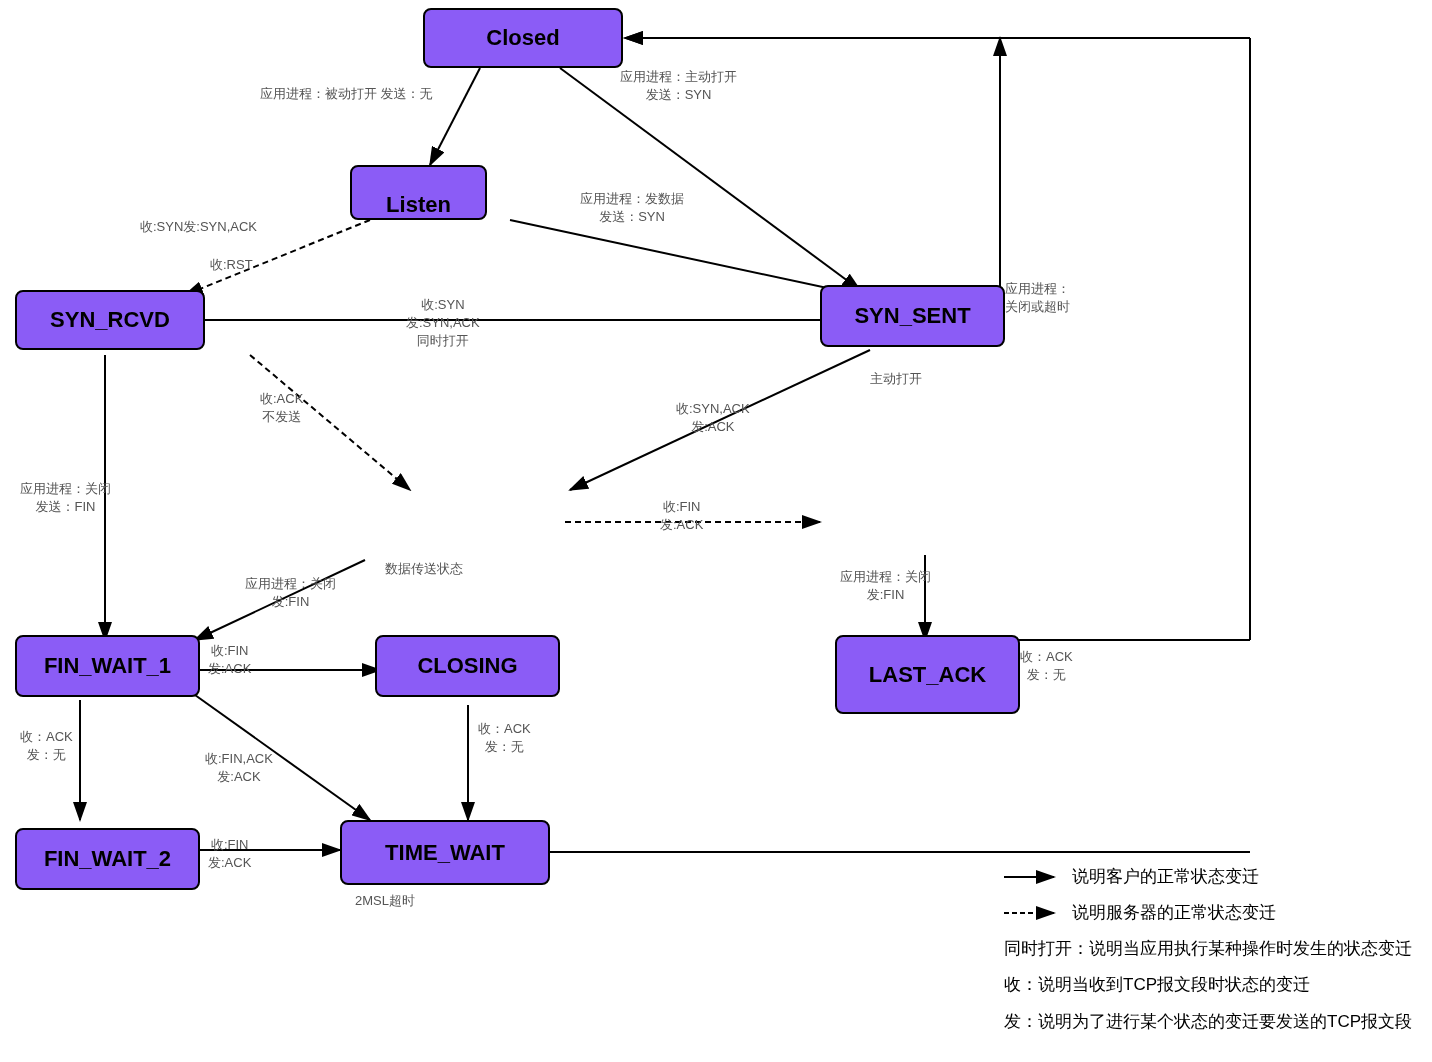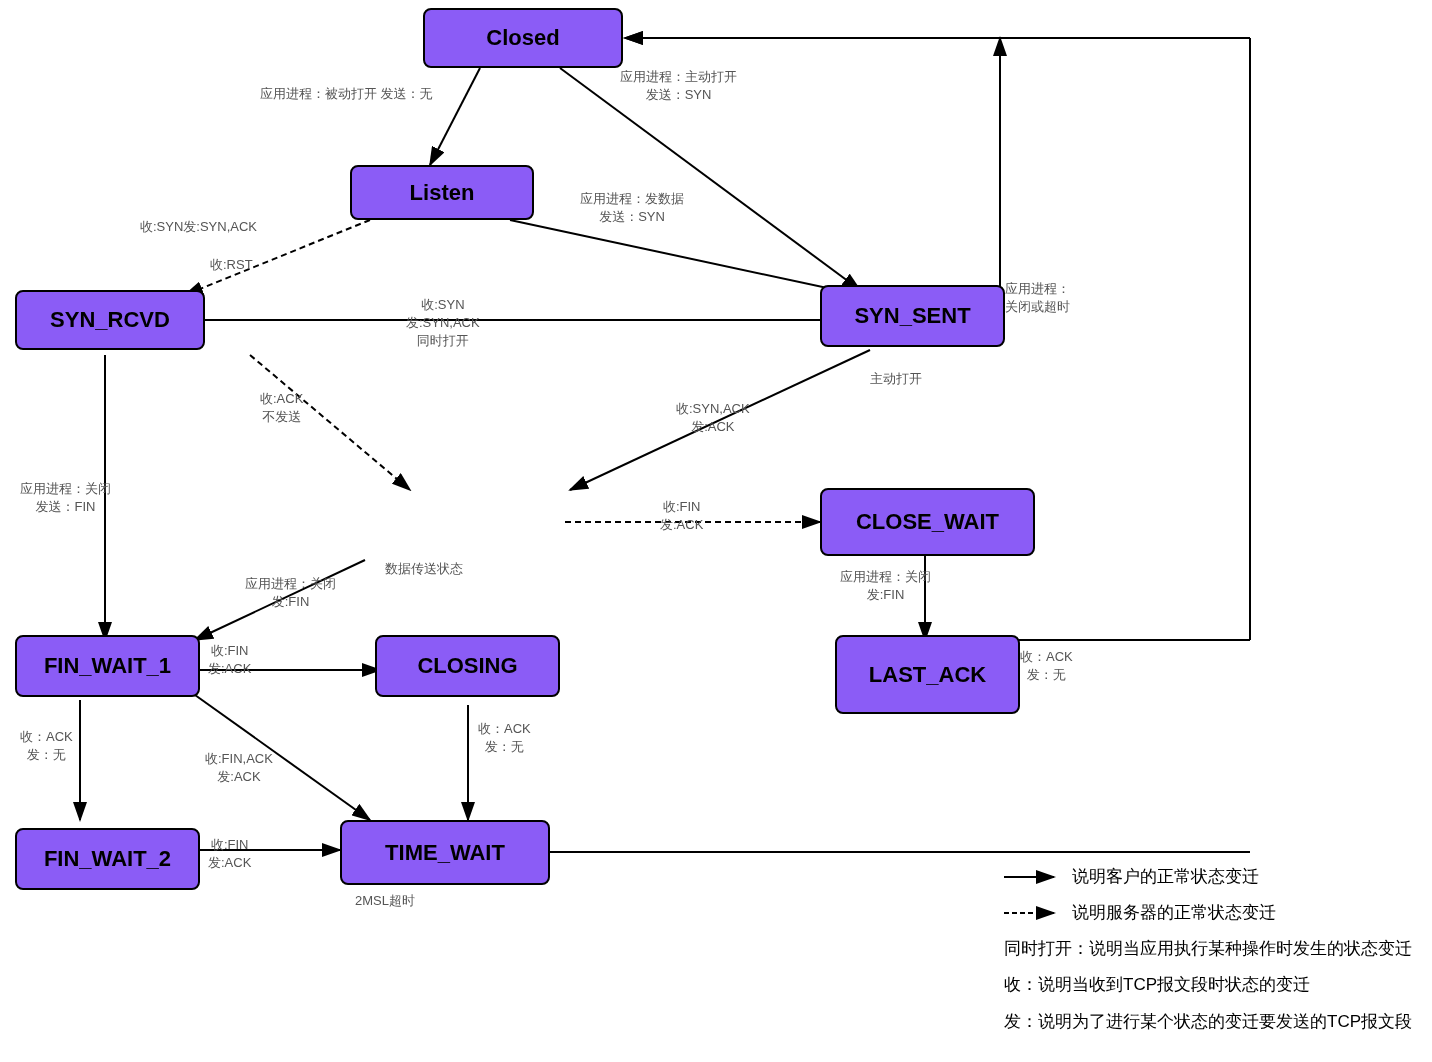--- a/index.html
+++ b/index.html
@@ -114,31 +114,28 @@
 
     <line x1="195" y1="850" x2="340" y2="850" stroke="#000" stroke-width="2" marker-end="url(#arrowhead)"></line>
 
     <line x1="540" y1="852" x2="1250" y2="852" stroke="#000" stroke-width="2"></line>
 
   </svg>
 
   <div class="state-box" style="left:423px;top:8px;width:200px;height:60px;">
     <span>Closed</span>
   </div>
-  <div class="state-box" style="left:350px;top:165px;width:184px;height:55px;">
+  <div class="state-box" style="left:350px;top:165px;width:137px;height:55px;align-items:flex-end;">
     <span>Listen</span>
   </div>
   <div class="state-box" style="left:15px;top:290px;width:190px;height:60px;">
     <span>SYN_RCVD</span>
   </div>
   <div class="state-box" style="left:820px;top:285px;width:185px;height:62px;">
     <span>SYN_SENT</span>
-  </div>
-  <div class="state-box" style="left:820px;top:488px;width:215px;height:68px;">
-    <span>CLOSE_WAIT</span>
   </div>
   <div class="state-box" style="left:15px;top:635px;width:185px;height:62px;">
     <span>FIN_WAIT_1</span>
   </div>
   <div class="state-box" style="left:375px;top:635px;width:185px;height:62px;">
     <span>CLOSING</span>
   </div>
   <div class="state-box" style="left:835px;top:635px;width:185px;height:79px;">
     <span>LAST_ACK</span>
   </div>

